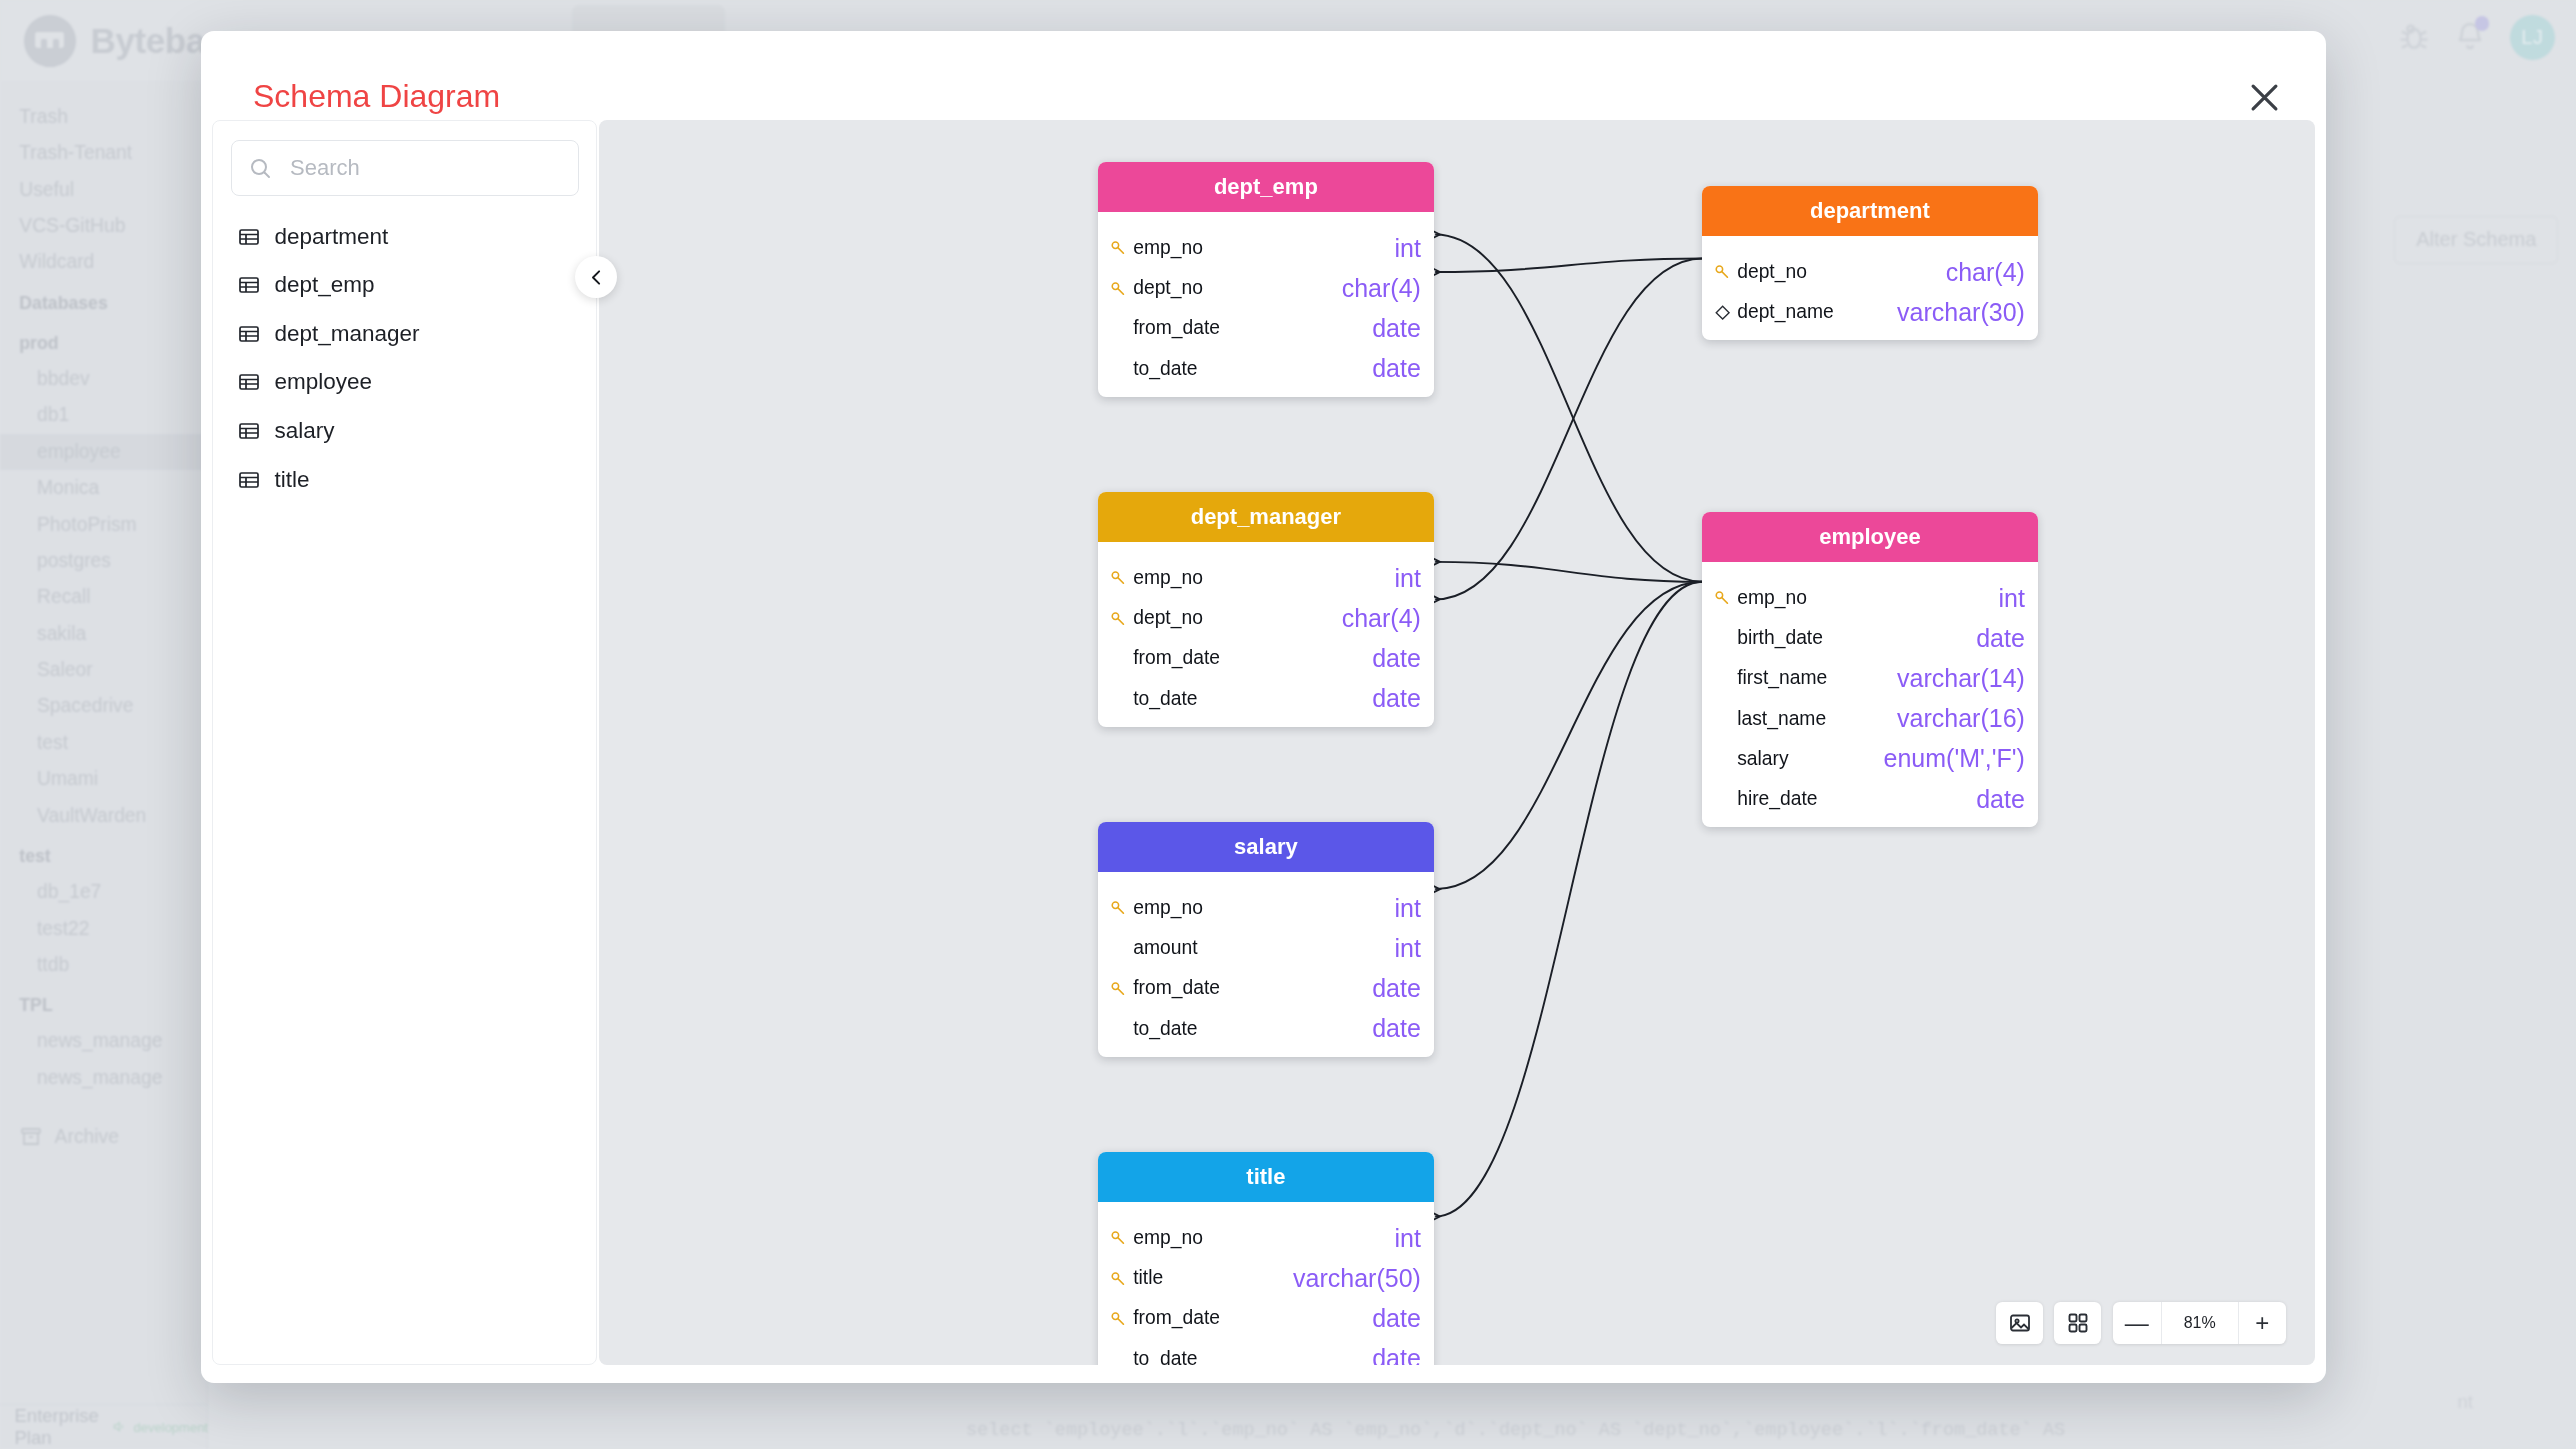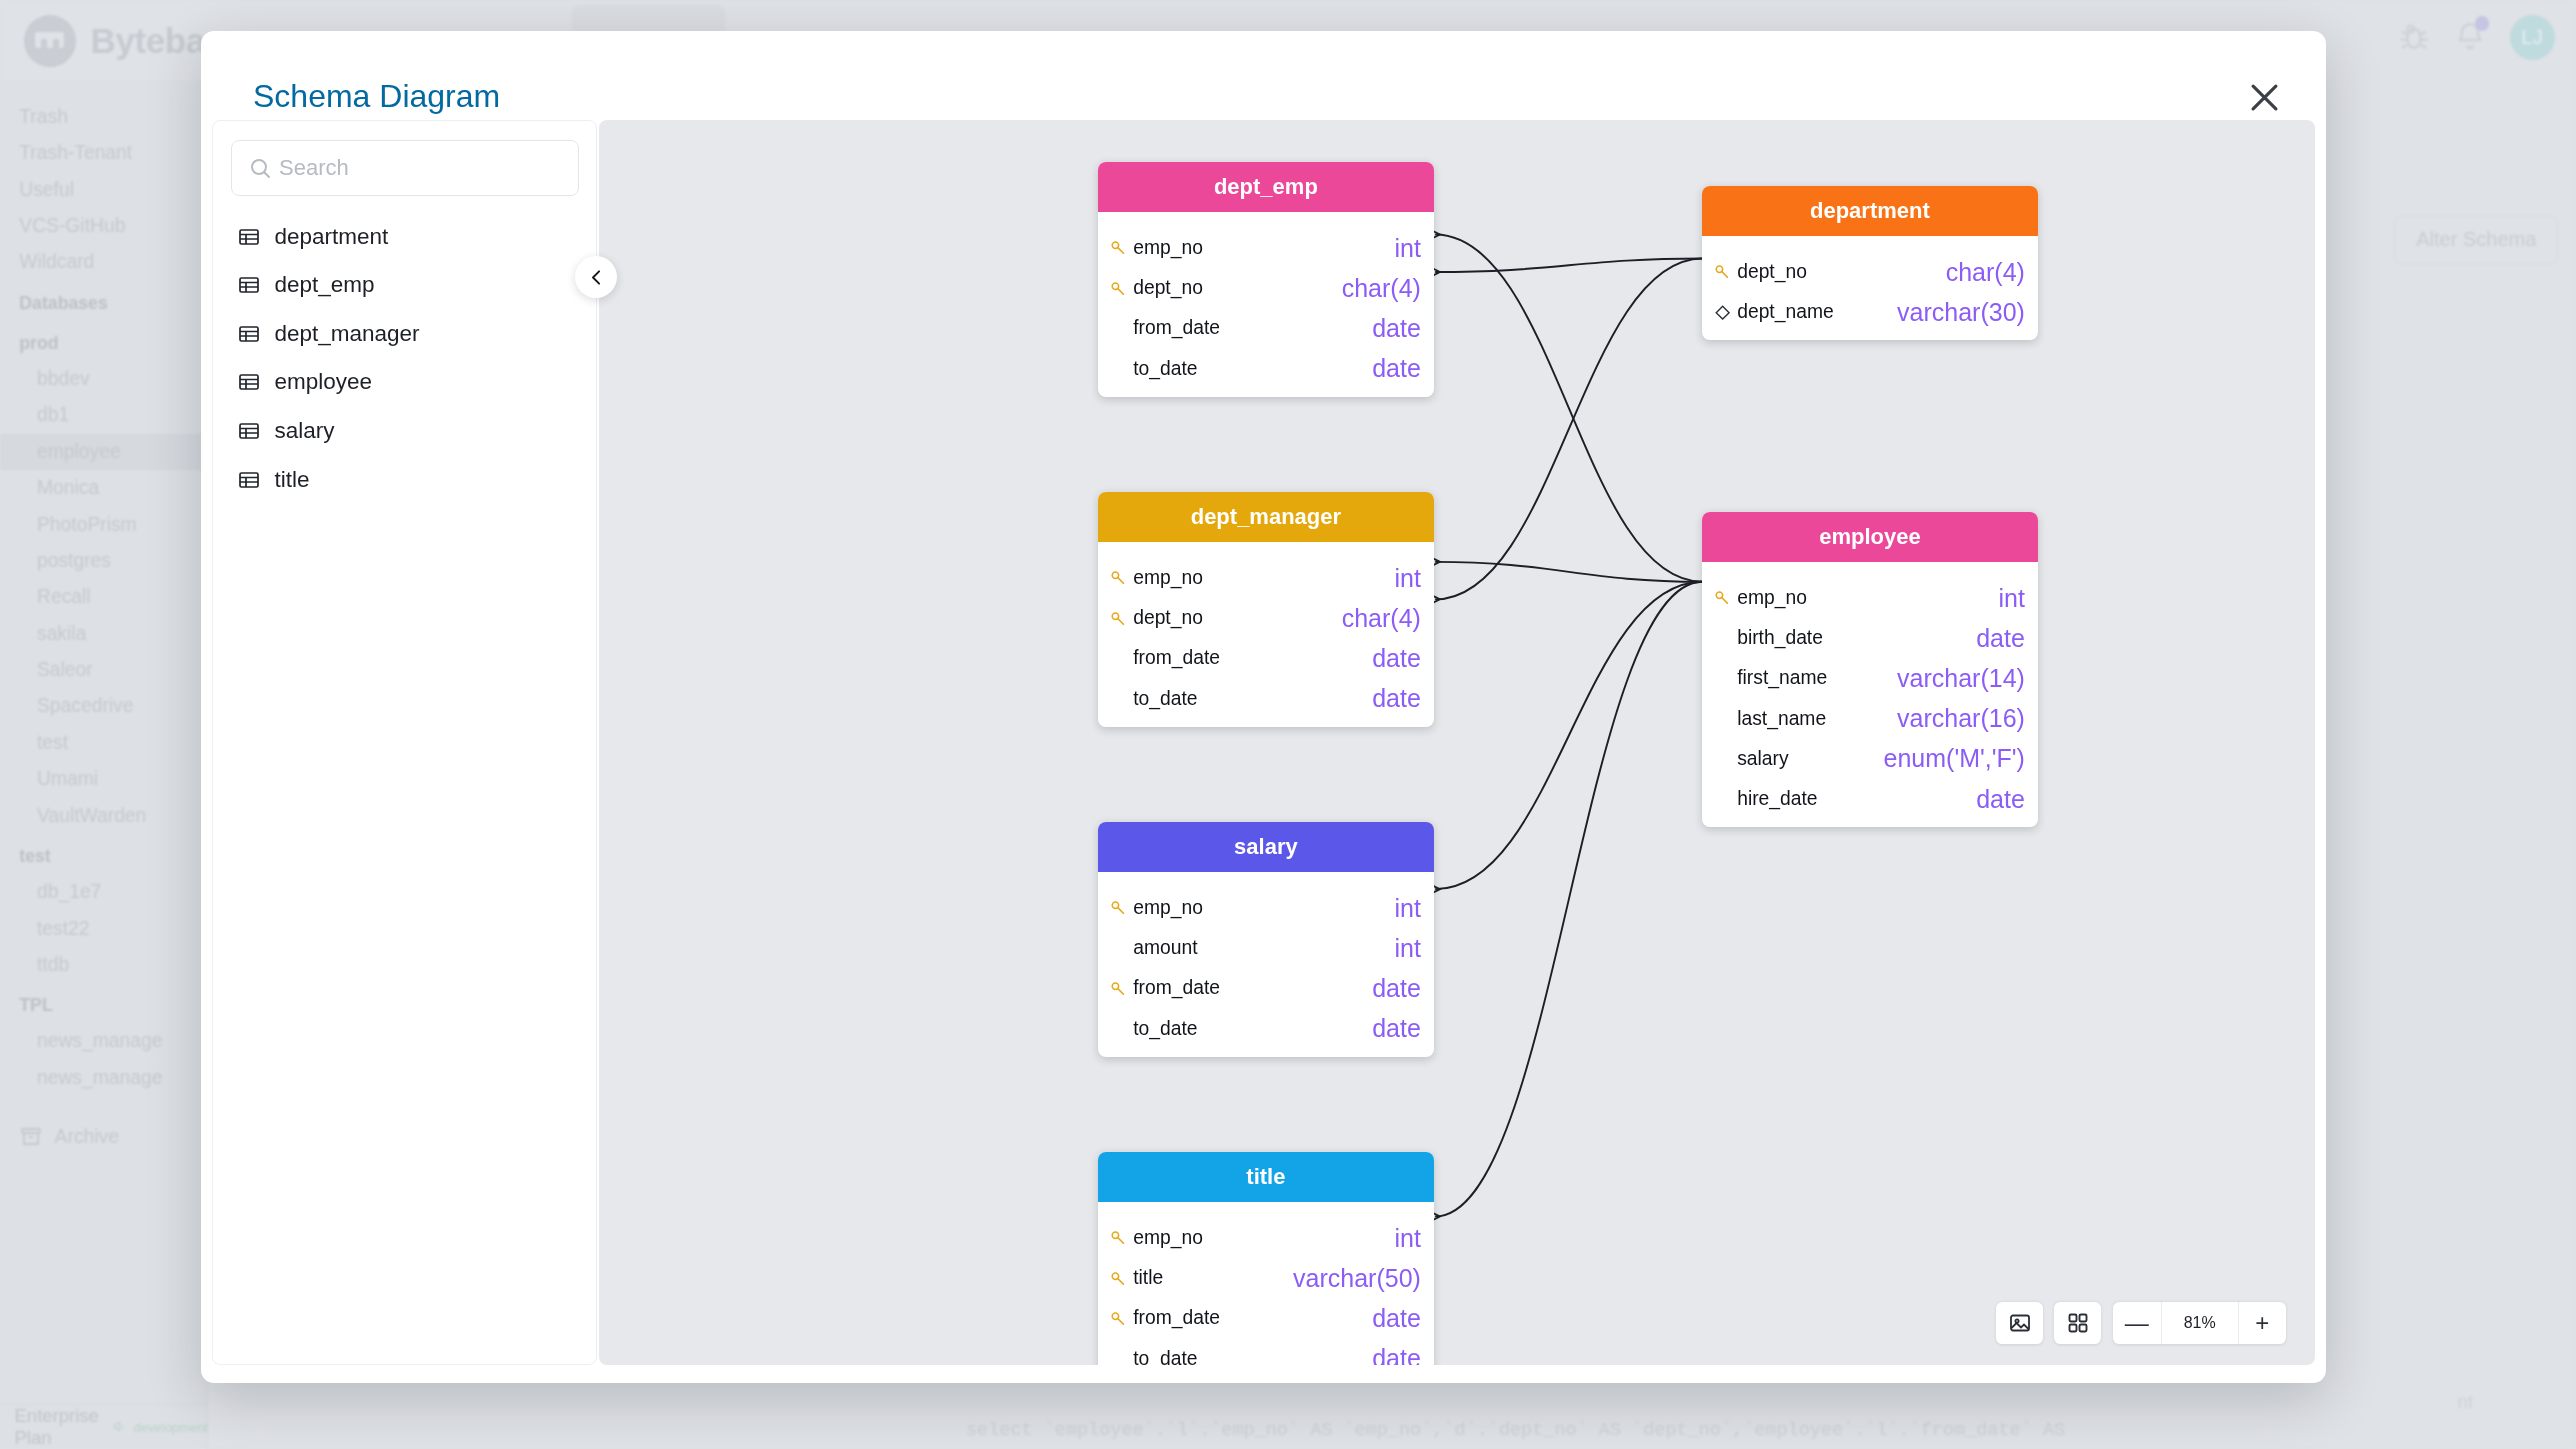--- a/index.html
+++ b/index.html
@@ -87,40 +87,40 @@
   
   #modal {
     position: absolute; left: 201px; top: 31px;
     width: 2125px; height: 1352px;
     background: #ffffff; border-radius: 13px;
     box-shadow: 0 16px 56px rgba(20,25,35,.20);
     overflow: hidden;
   }
   #modal-title {
     position: absolute; left: 52px; top: 47px;
-    font-size: 32px; color: #0369a1;
+    font-size: 32px; color: #ef4444;
   }
   #modal-close {
     position: absolute; right: 42px; top: 47px;
     width: 39px; height: 39px; color: #3b3f46; cursor: pointer;
   }
 
   #modal-body {
     position: absolute; left: 11.3px; top: 89px; right: 11.3px; bottom: 17.7px;
     display: flex;
   }
   
   #table-panel {
     width: 385px; background: #ffffff;
     border: 0.8px solid #eceef1; border-radius: 8px;
     padding: 19.3px 17.7px 0 17.7px; position: relative; flex: 0 0 385px;
   }
   #search-box {
     height: 56px; border: 0.8px solid #e3e6ea; border-radius: 8px;
-    display: flex; align-items: center; gap: 7px; padding: 0 16px;
+    display: flex; align-items: center; gap: 18px; padding: 0 16px;
   }
   #search-box input {
     border: 0; outline: 0; font-size: 22px; color: #2b2f36;
     font-family: "Liberation Sans", sans-serif; width: 100%; background: transparent;
   }
   #search-box input::placeholder { color: #b6bac1; }
   .search-icon { width: 24px; height: 24px; color: #b6bac1; flex: 0 0 24px; }
 
   #table-list { margin-top: 16px; }
   .tbl-item {

